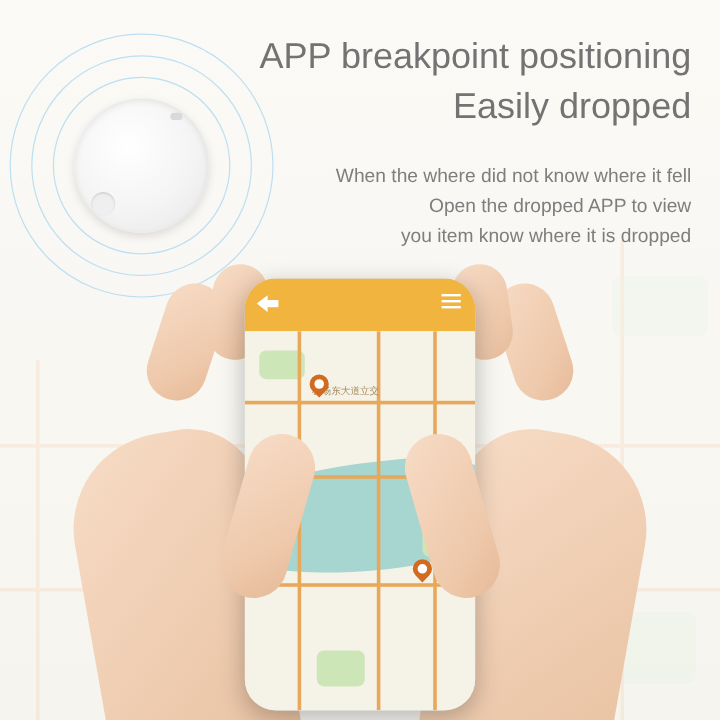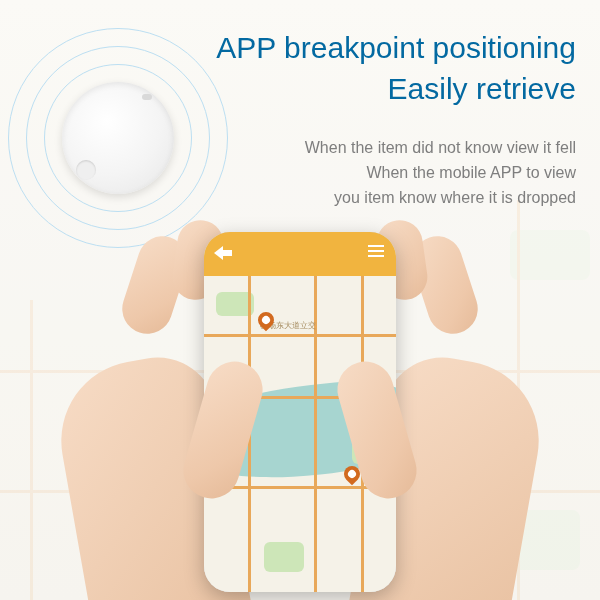--- a/index.html
+++ b/index.html
@@ -67,21 +67,21 @@
       position: absolute;
       top: 28px;
       right: 24px;
       text-align: right;
       color: #4a4a4a;
     }
     .hl {
       font-size: 30px;
       font-weight: 400;
       line-height: 1.35;
-      color: #0369a1;
+      color: #737373;
     }
     .sub-block {
       position: absolute;
       top: 136px;
       right: 24px;
       text-align: right;
       color: #7e7e7e;
       font-size: 16px;
       line-height: 1.55;
     }
@@ -202,26 +202,26 @@
   <div class="ring r2"></div>
   <div class="ring r3"></div>
   <div class="device">
     <div class="device-hole"></div>
     <div class="device-btn"></div>
   </div>
 </div>
 
 <div class="text-block">
   <div class="hl">APP breakpoint positioning</div>
-  <div class="hl">Easily retrieve</div>
+  <div class="hl">Easily dropped</div>
 </div>
 
 <div class="sub-block">
-  <div>When the item did not know view it fell</div>
-  <div>When the mobile APP to view</div>
+  <div>When the where did not know where it fell</div>
+  <div>Open the dropped APP to view</div>
   <div>you item know where it is dropped</div>
 </div>
 
 <div class="hand-phone">
   <div class="hand">
     <div class="palm-l"></div>
     <div class="palm-r"></div>
     <div class="finger tip-l"></div>
     <div class="finger tip-l2"></div>
     <div class="finger tip-r"></div>

